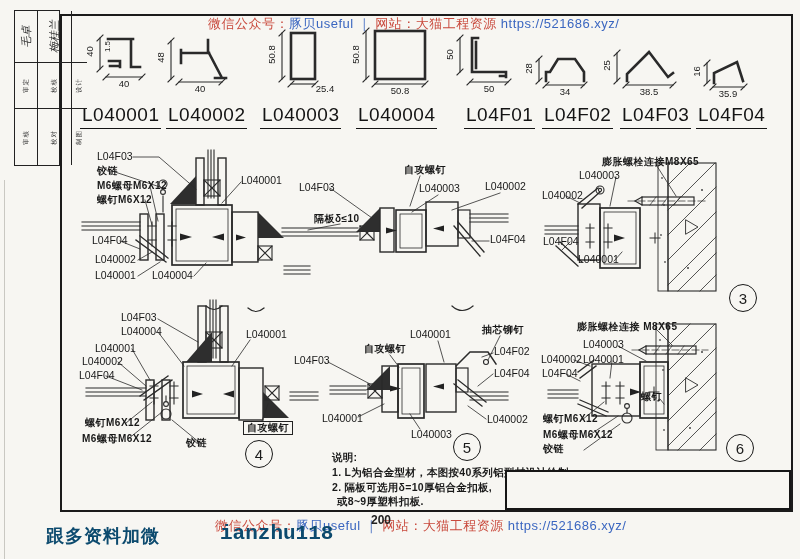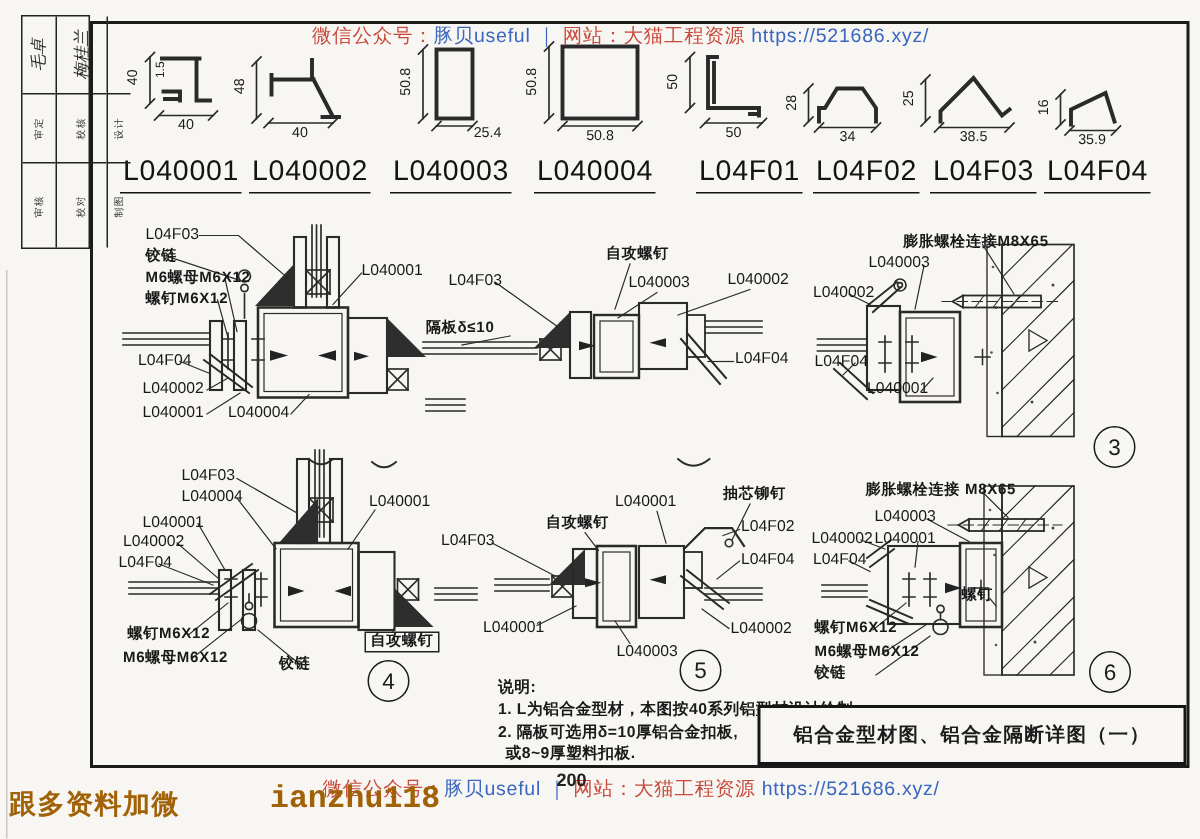--- a/index.html
+++ b/index.html
@@ -21,21 +21,21 @@
   .pcode{position:absolute;z-index:3;font-size:19px;letter-spacing:.5px;color:#141414;
          border-bottom:1.6px solid #141414;padding:0 2px 2px 2px;}
   .circ{position:absolute;z-index:3;width:26px;height:26px;border:1.6px solid #1a1a1a;border-radius:50%;
         display:flex;align-items:center;justify-content:center;font-size:15px;background:transparent;}
 
   
   .wm{position:absolute;z-index:4;font-size:13px;white-space:nowrap;letter-spacing:.5px;}
   .wm .red{color:#c94a3d;}
   .wm .blue{color:#3a66c0;}
   .pageno{position:absolute;z-index:5;font-size:12px;font-weight:bold;color:#222;}
-  .promo{position:absolute;z-index:5;color:#a16207;white-space:nowrap;}
+  .promo{position:absolute;z-index:5;color:#0c4a6e;white-space:nowrap;padding-left:40px;}
   .promo.big{font-size:18px;font-weight:bold;letter-spacing:1px;}
   .promo.hand{font-size:21px;font-weight:bold;font-family:Liberation Mono, monospace;}
 
   
   .note{position:absolute;z-index:3;font-size:10.5px;font-weight:bold;letter-spacing:.3px;white-space:nowrap;color:#1a1a1a;}
 
   
   .tb{position:absolute;left:505px;top:470px;width:286px;height:40px;z-index:3;
       border:2px solid #161616;display:flex;background:#f7f6f2;box-sizing:border-box;}
   .tb-title{flex:1;display:flex;align-items:center;justify-content:center;
@@ -391,21 +391,21 @@
 <span class="lbl" style="left:92px;top:235px;">L04F04</span>
 <span class="lbl" style="left:95px;top:254px;">L040002</span>
 <span class="lbl" style="left:95px;top:270px;">L040001</span>
 <span class="lbl" style="left:152px;top:270px;">L040004</span>
 <span class="lbl" style="left:241px;top:175px;">L040001</span>
 
 <span class="lbl cn" style="left:404px;top:164px;">自攻螺钉</span>
 <span class="lbl" style="left:299px;top:182px;">L04F03</span>
 <span class="lbl" style="left:419px;top:183px;">L040003</span>
 <span class="lbl" style="left:485px;top:181px;">L040002</span>
-<span class="lbl cn" style="left:284px;top:213px;">隔板δ≤10</span>
+<span class="lbl cn" style="left:314px;top:213px;">隔板δ≤10</span>
 <span class="lbl" style="left:490px;top:234px;">L04F04</span>
 
 <span class="lbl cn" style="left:578px;top:156px;padding-left:24px;">膨胀螺栓连接M8X65</span>
 <span class="lbl" style="left:579px;top:170px;">L040003</span>
 <span class="lbl" style="left:542px;top:190px;">L040002</span>
 <span class="lbl" style="left:543px;top:236px;">L04F04</span>
 <span class="lbl" style="left:578px;top:254px;">L040001</span>
 <div class="circ" style="left:729px;top:284px;">3</div>
 
 <span class="lbl" style="left:121px;top:312px;">L04F03</span>
@@ -441,21 +441,20 @@
 <span class="lbl cn" style="left:543px;top:429px;">M6螺母M6X12</span>
 <span class="lbl cn" style="left:543px;top:443px;">铰链</span>
 <div class="circ" style="left:726px;top:434px;">6</div>
 
 <span class="note" style="left:332px;top:451px;">说明:</span>
 <span class="note" style="left:332px;top:466px;">1. L为铝合金型材，本图按40系列铝型材设计绘制.</span>
 <span class="note" style="left:332px;top:481px;">2. 隔板可选用δ=10厚铝合金扣板,</span>
 <span class="note" style="left:337px;top:495px;">或8~9厚塑料扣板.</span>
 
 <div class="tb">
-  <div class="tb-title">铝合金型材图、铝合金隔断详图（一）</div>
 </div>
 
 <div class="sig">
   <div class="sig-col">
     <div class="sig-cell b1">
         <span class="sig-hand">毛卓</span>
       </div>
     <div class="sig-cell b2">
         <span class="sig-small">审定</span>
       </div>

